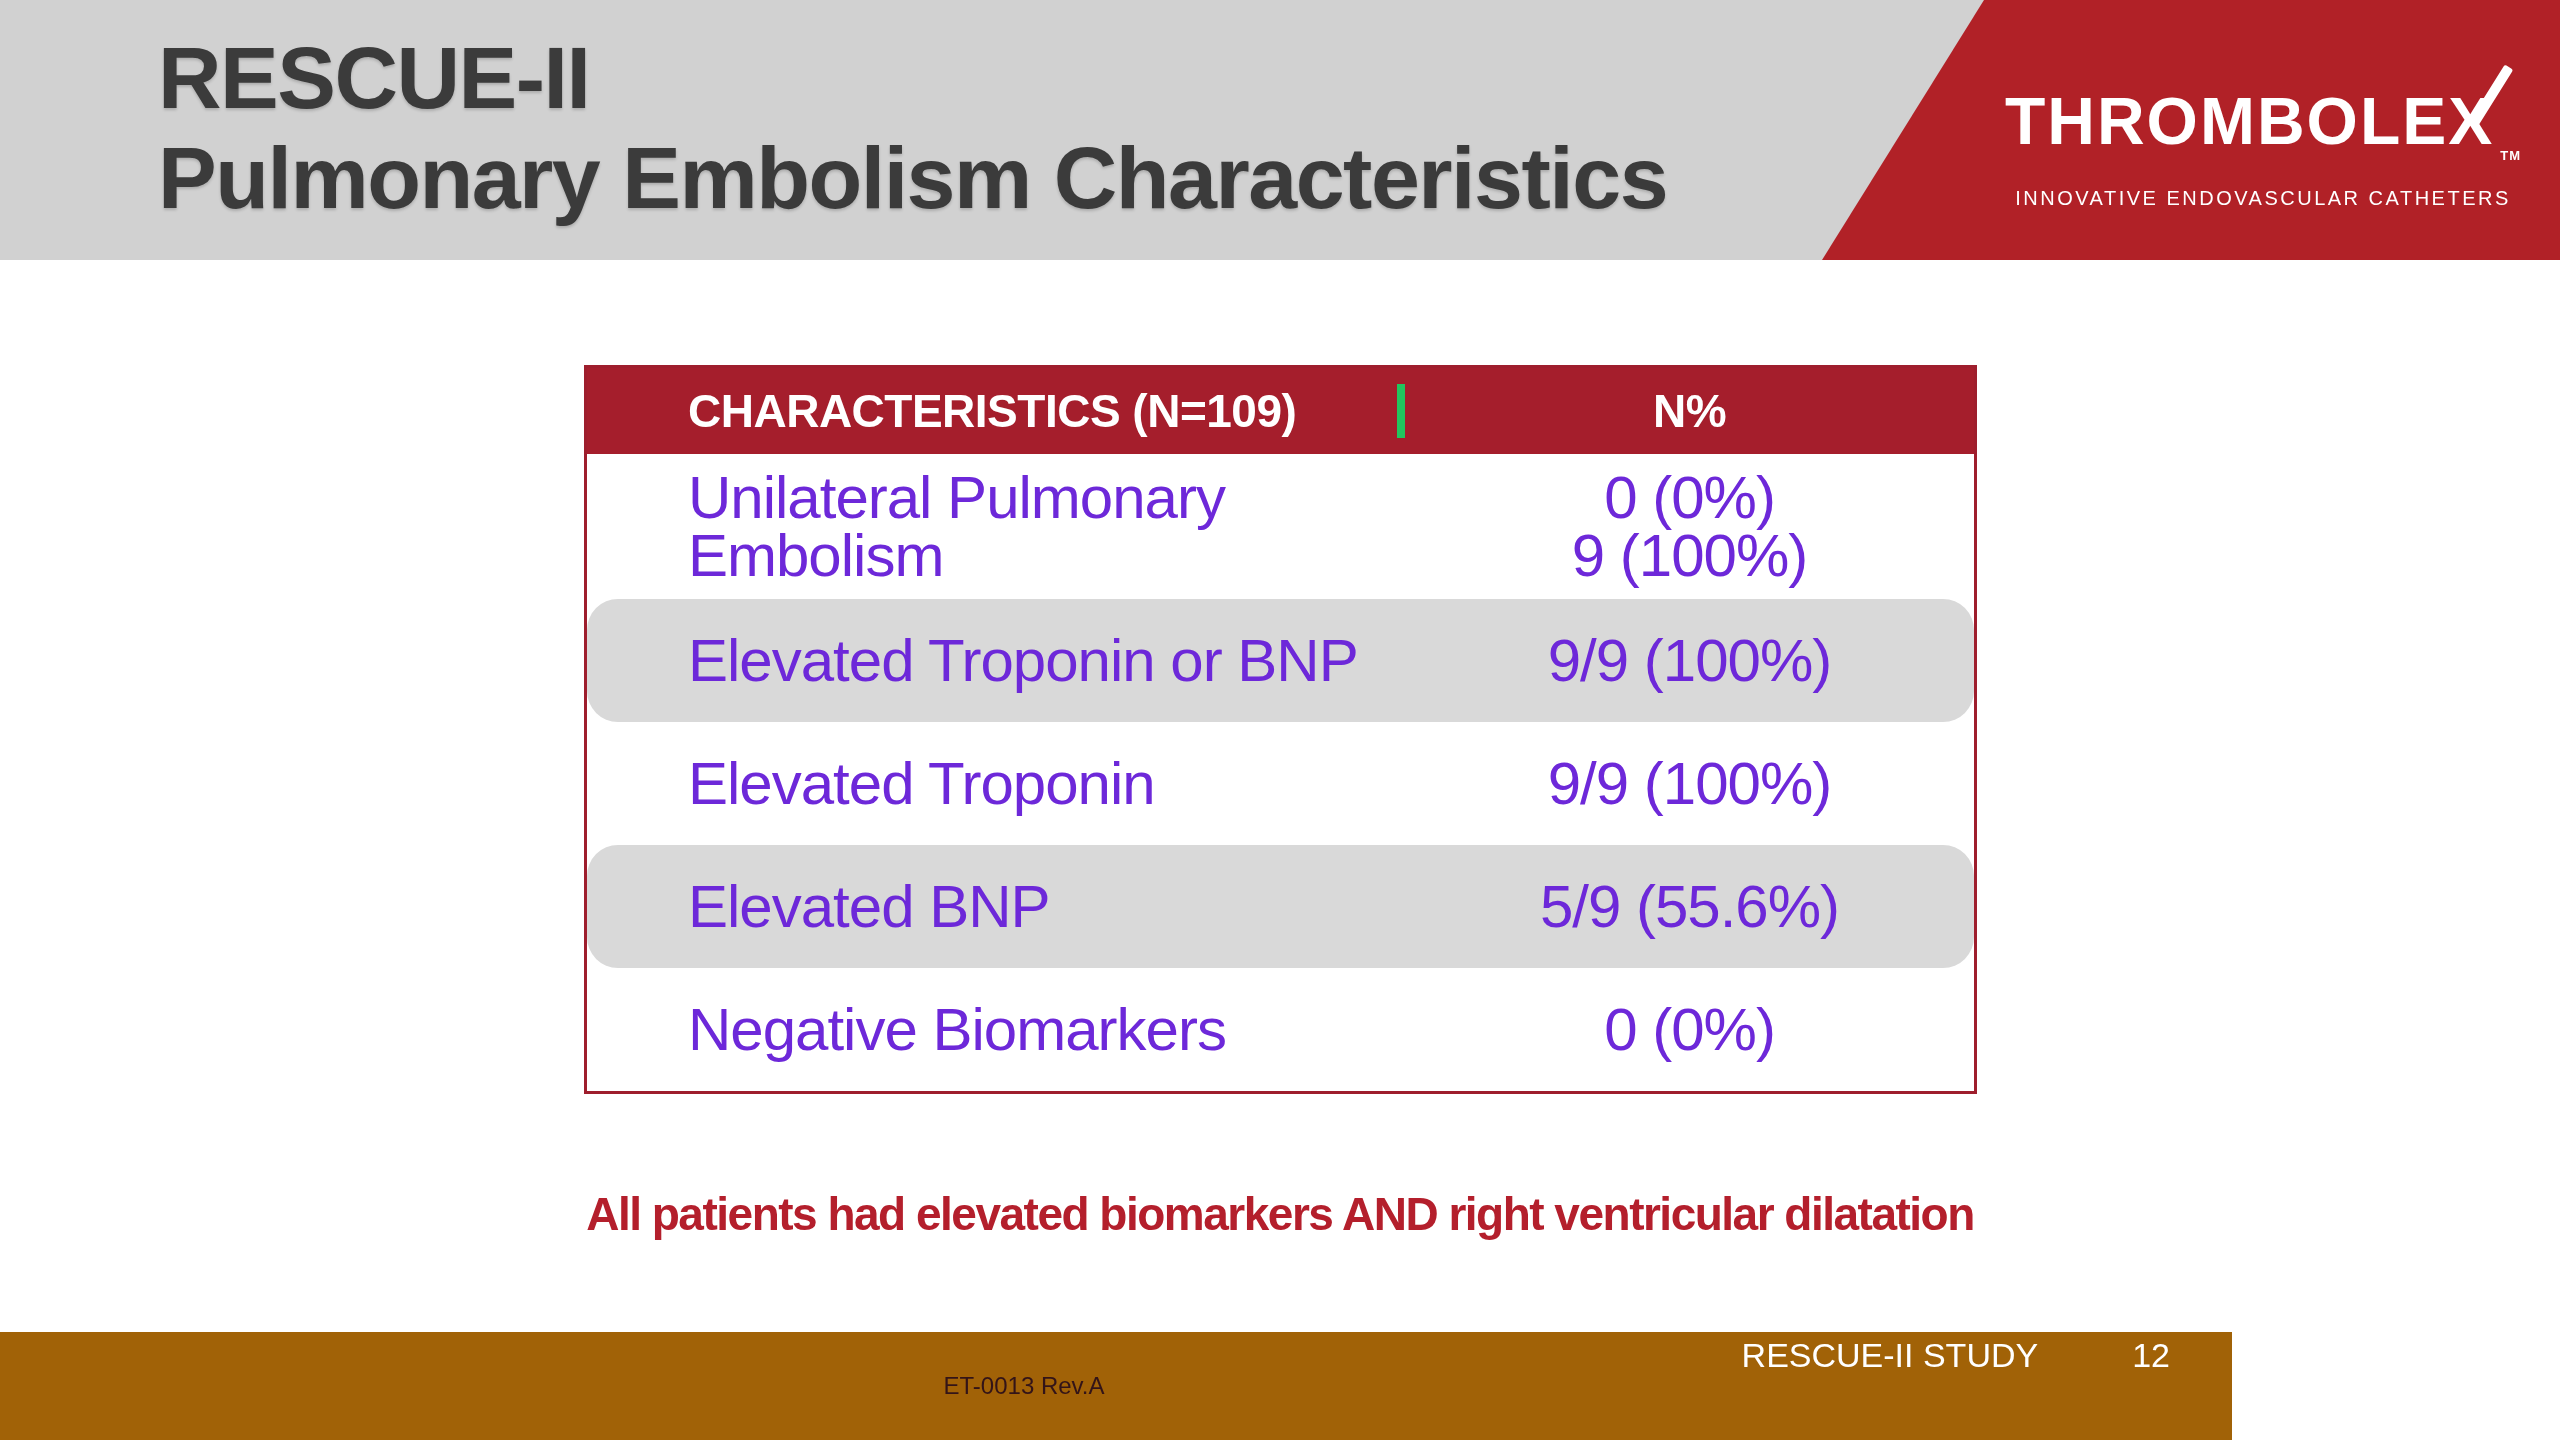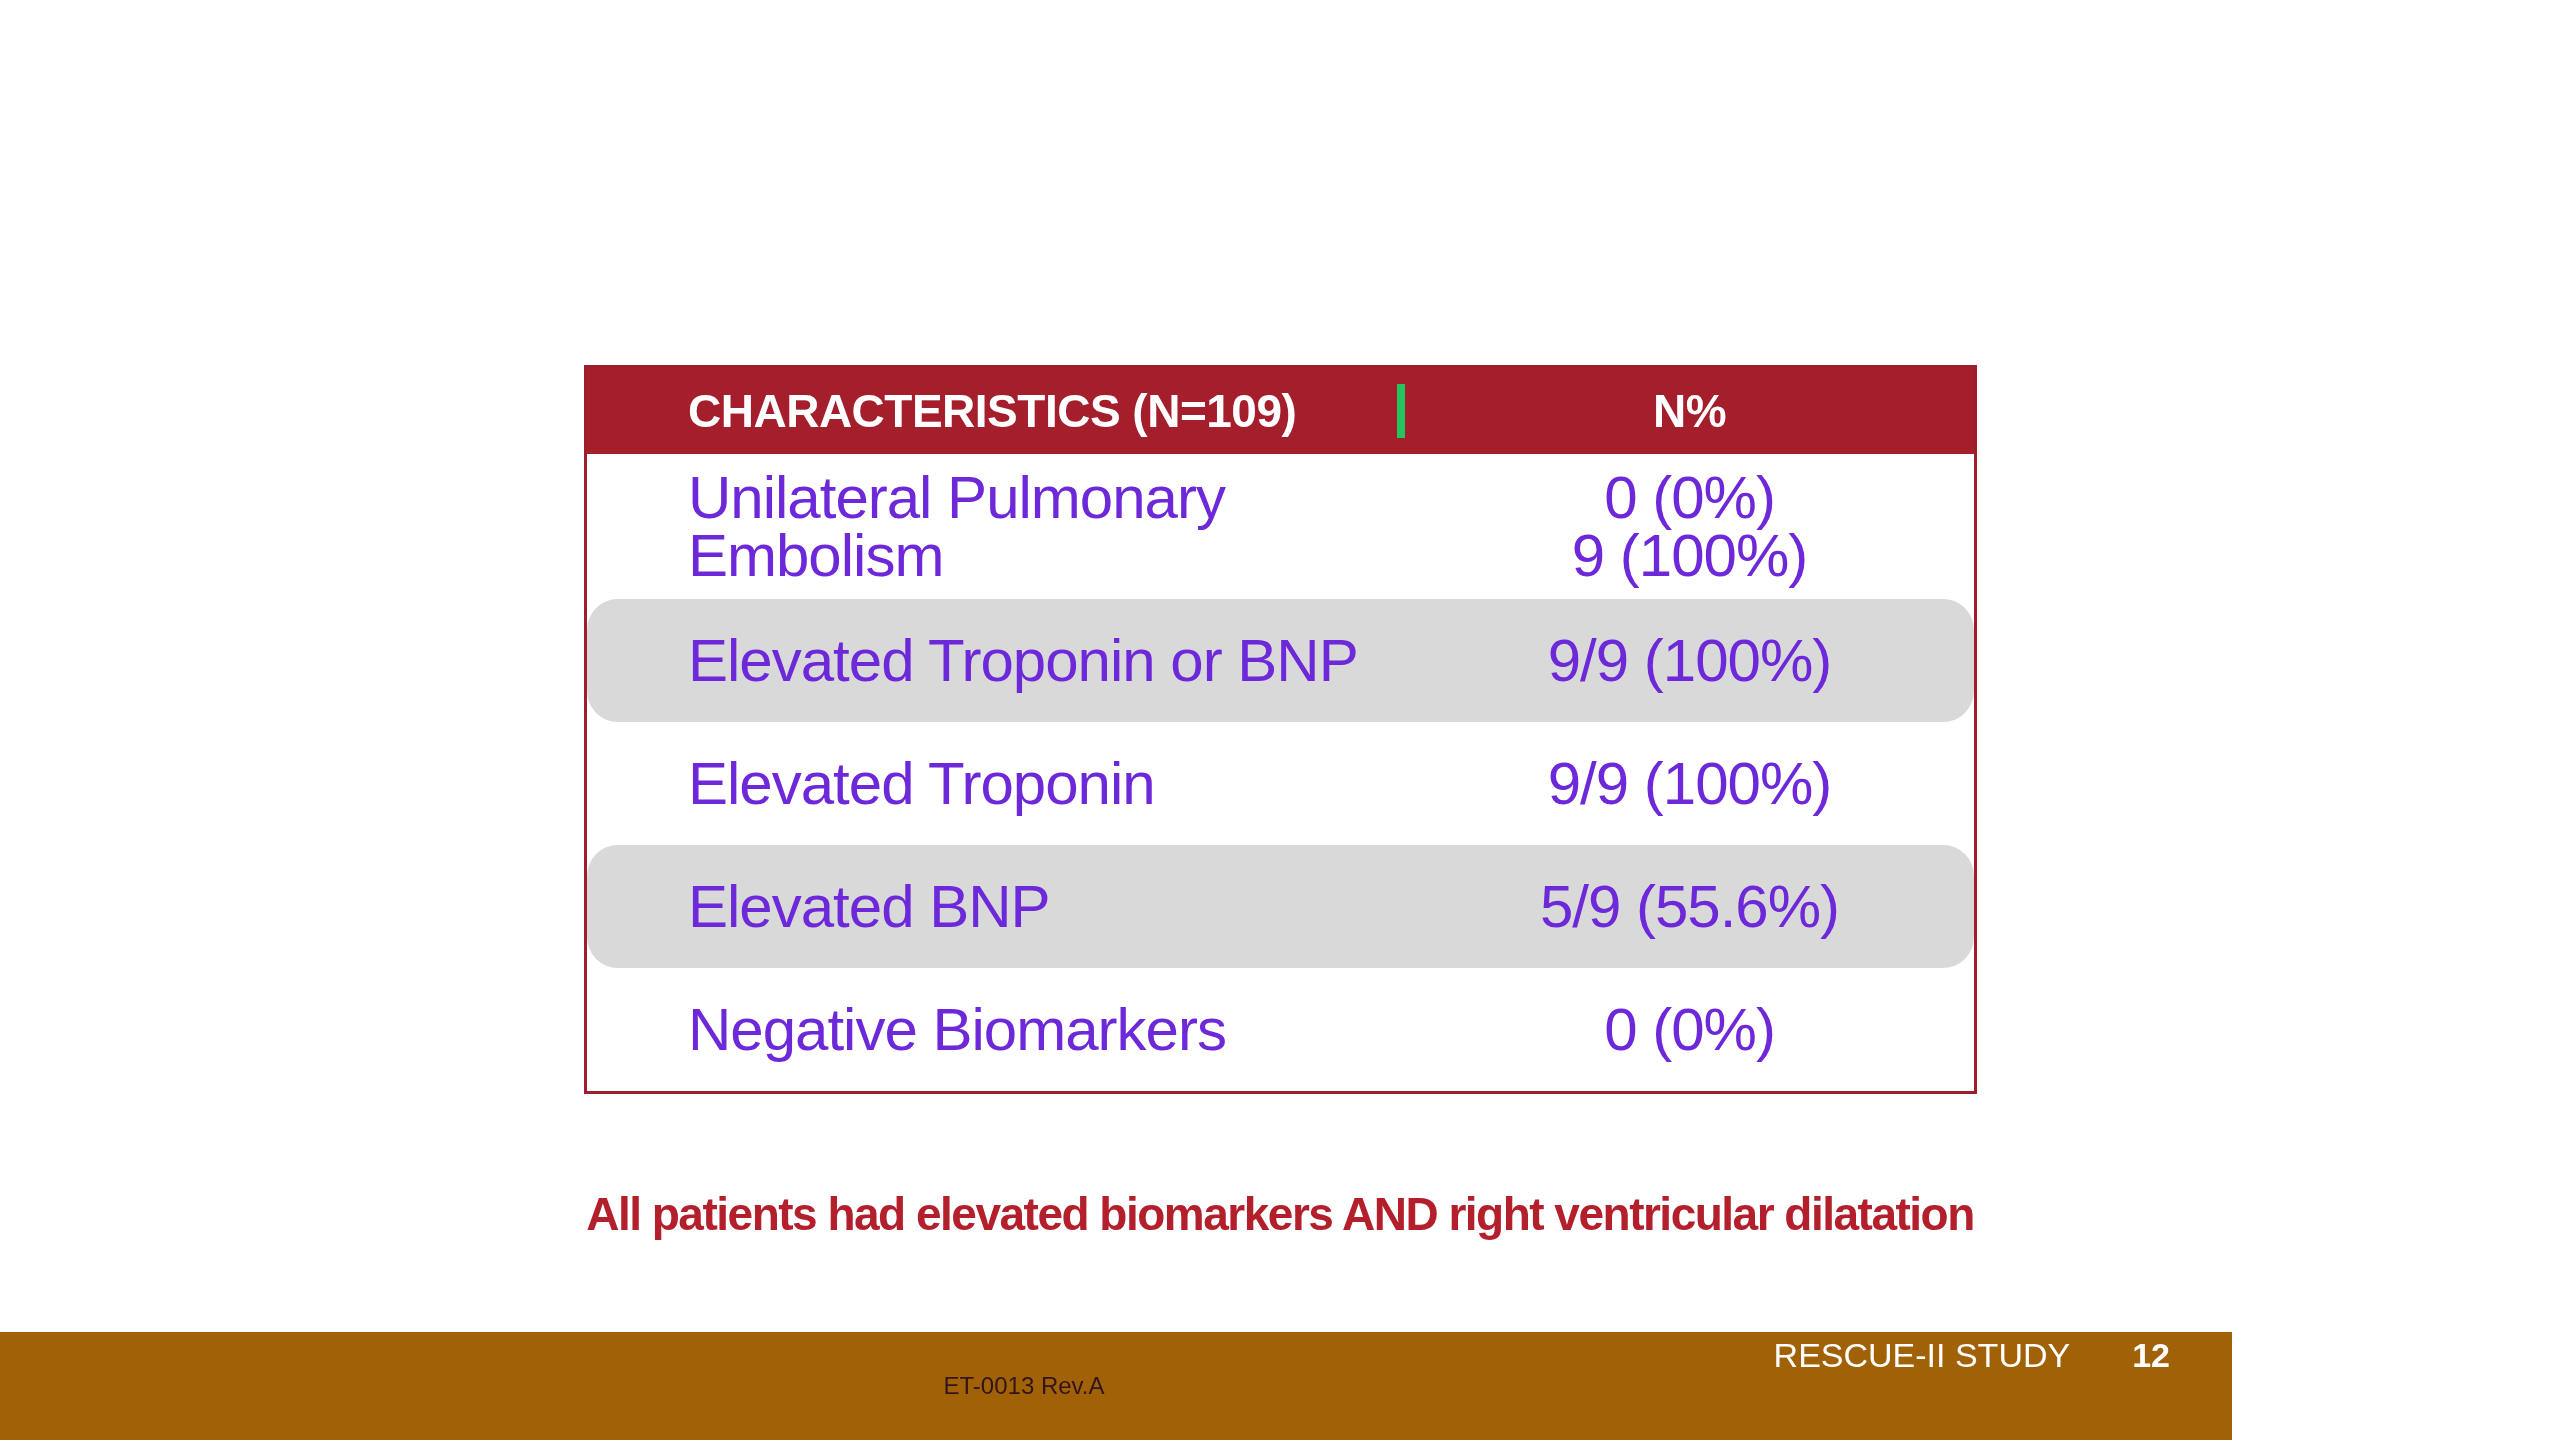--- a/index.html
+++ b/index.html
@@ -179,29 +179,42 @@
     right: 62px;
     top: 4px; bottom: 0;
     display: flex;
     align-items: flex-start;
     color: #ffffff;
     font-size: 34px;
     white-space: nowrap;
     gap: 48px;
   }
   .page-num {
-    margin-left: 14px;
-    font-weight: bold;
+    margin-left: 46px;
+    font-weight: normal;
   }
 </style>
 </head>
 <body>
 
 <div class="slide">
 
+  <header class="top-band">
+    <div class="title">
+      <div>RESCUE-II</div>
+      <div>Pulmonary Embolism Characteristics</div>
+    </div>
+
+    <div class="banner">
+      <div class="logo">
+        <div class="wordmark"><span>THROMBOLE</span><span class="logo-x">X</span><span class="tm">TM</span></div>
+        <div class="tagline">INNOVATIVE ENDOVASCULAR CATHETERS</div>
+      </div>
+    </div>
+  </header>
 
   <section class="pe-table">
     <div class="thead">
       <div class="th-label">CHARACTERISTICS (N=109)</div>
       <div class="th-value">N%</div>
     </div>
 
     <div class="tr row-tall">
       <div class="td-label">
         <div>Unilateral Pulmonary Embolism</div>

